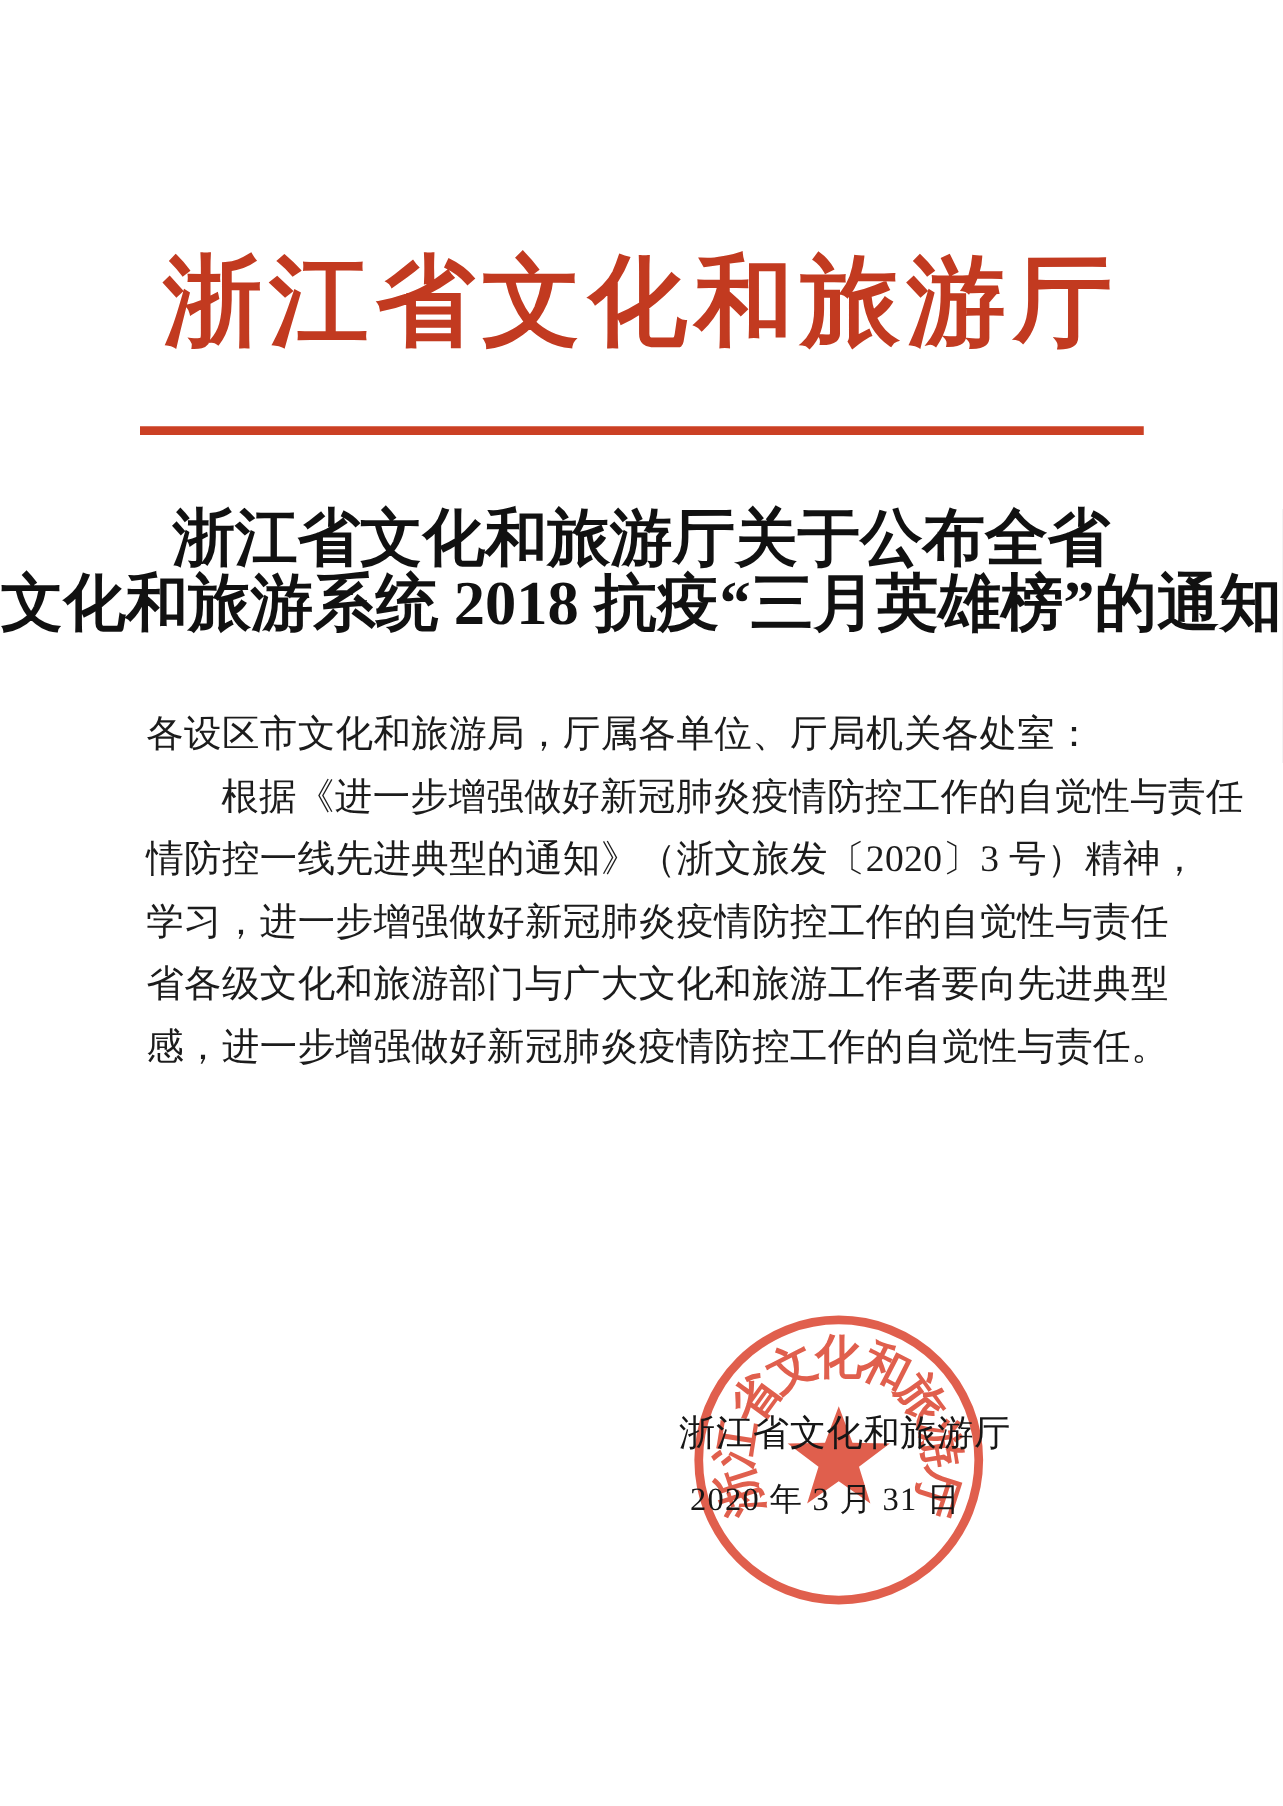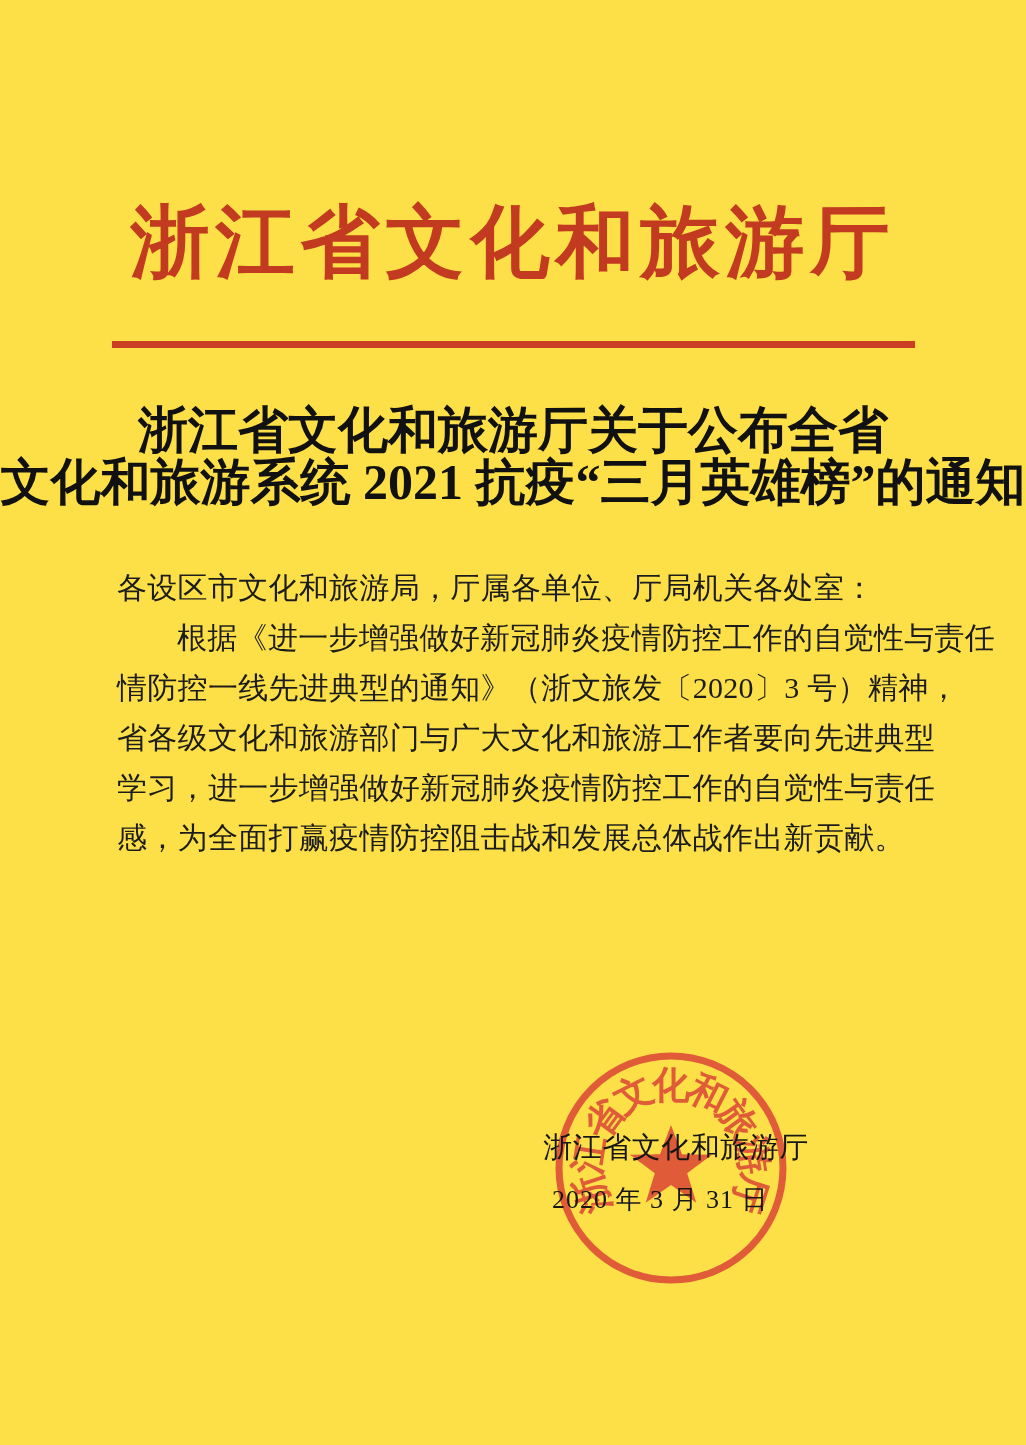--- a/index.html
+++ b/index.html
@@ -1,20 +1,20 @@
 <!DOCTYPE html>
 <html><head>
 <meta charset="utf-8">
 <style>
   html,body { margin:0; padding:0; background:#e9e9ec; }
   .page {
     position:relative;
     width:1026px; height:1445px;
     margin:0 auto;
-    background:#fde047;
+    background:#ffffff;
     overflow:hidden;
     font-family:"Liberation Serif","DejaVu Serif",serif;
     color:#1e1e1e;
     text-decoration:underline;
   }
   .letterhead {
     position:absolute; top:203px; left:0; right:0;
     text-align:center;
     font-size:79px; line-height:79px;
     font-weight:bold;
@@ -85,30 +85,30 @@
 <body>
 
 <div class="page">
 
   <div class="letterhead">浙江省文化和旅游厅</div>
 
   <div class="red-rule"></div>
 
   <div class="doc-title">
     <div>浙江省文化和旅游厅关于公布全省</div>
-    <div>文化和旅游系统 2021 抗疫“三月英雄榜”的通知</div>
+    <div>文化和旅游系统 2018 抗疫“三月英雄榜”的通知</div>
   </div>
 
   <div class="body-text">
     <div class="body-line">各设区市文化和旅游局，厅属各单位、厅局机关各处室：</div>
     <div class="body-line indent">根据《进一步增强做好新冠肺炎疫情防控工作的自觉性与责任</div>
     <div class="body-line">情防控一线先进典型的通知》（浙文旅发〔2020〕3 号）精神，</div>
+    <div class="body-line">学习，进一步增强做好新冠肺炎疫情防控工作的自觉性与责任</div>
     <div class="body-line">省各级文化和旅游部门与广大文化和旅游工作者要向先进典型</div>
-    <div class="body-line">学习，进一步增强做好新冠肺炎疫情防控工作的自觉性与责任</div>
-    <div class="body-line">感，为全面打赢疫情防控阻击战和发展总体战作出新贡献。</div>
+    <div class="body-line">感，进一步增强做好新冠肺炎疫情防控工作的自觉性与责任。</div>
   </div>
 
 
   <svg class="seal" viewBox="0 0 238 238" xmlns="http://www.w3.org/2000/svg">
     <circle cx="119" cy="119" r="112" fill="none" stroke="#dd4c38" stroke-width="7"></circle>
     <polygon fill="#dd4c38" points="119,76 130,105.2 159.9,105.7 135.2,124.3 144.3,153.8 119,136 93.7,153.8 102.8,124.3 78.1,105.7 108,105.2"></polygon>
     <text class="seal-ring-char" x="119" y="49" text-anchor="middle" transform="rotate(-108,119,119)">浙</text>
     <text class="seal-ring-char" x="119" y="49" text-anchor="middle" transform="rotate(-81,119,119)">江</text>
     <text class="seal-ring-char" x="119" y="49" text-anchor="middle" transform="rotate(-54,119,119)">省</text>
     <text class="seal-ring-char" x="119" y="49" text-anchor="middle" transform="rotate(-27,119,119)">文</text>

